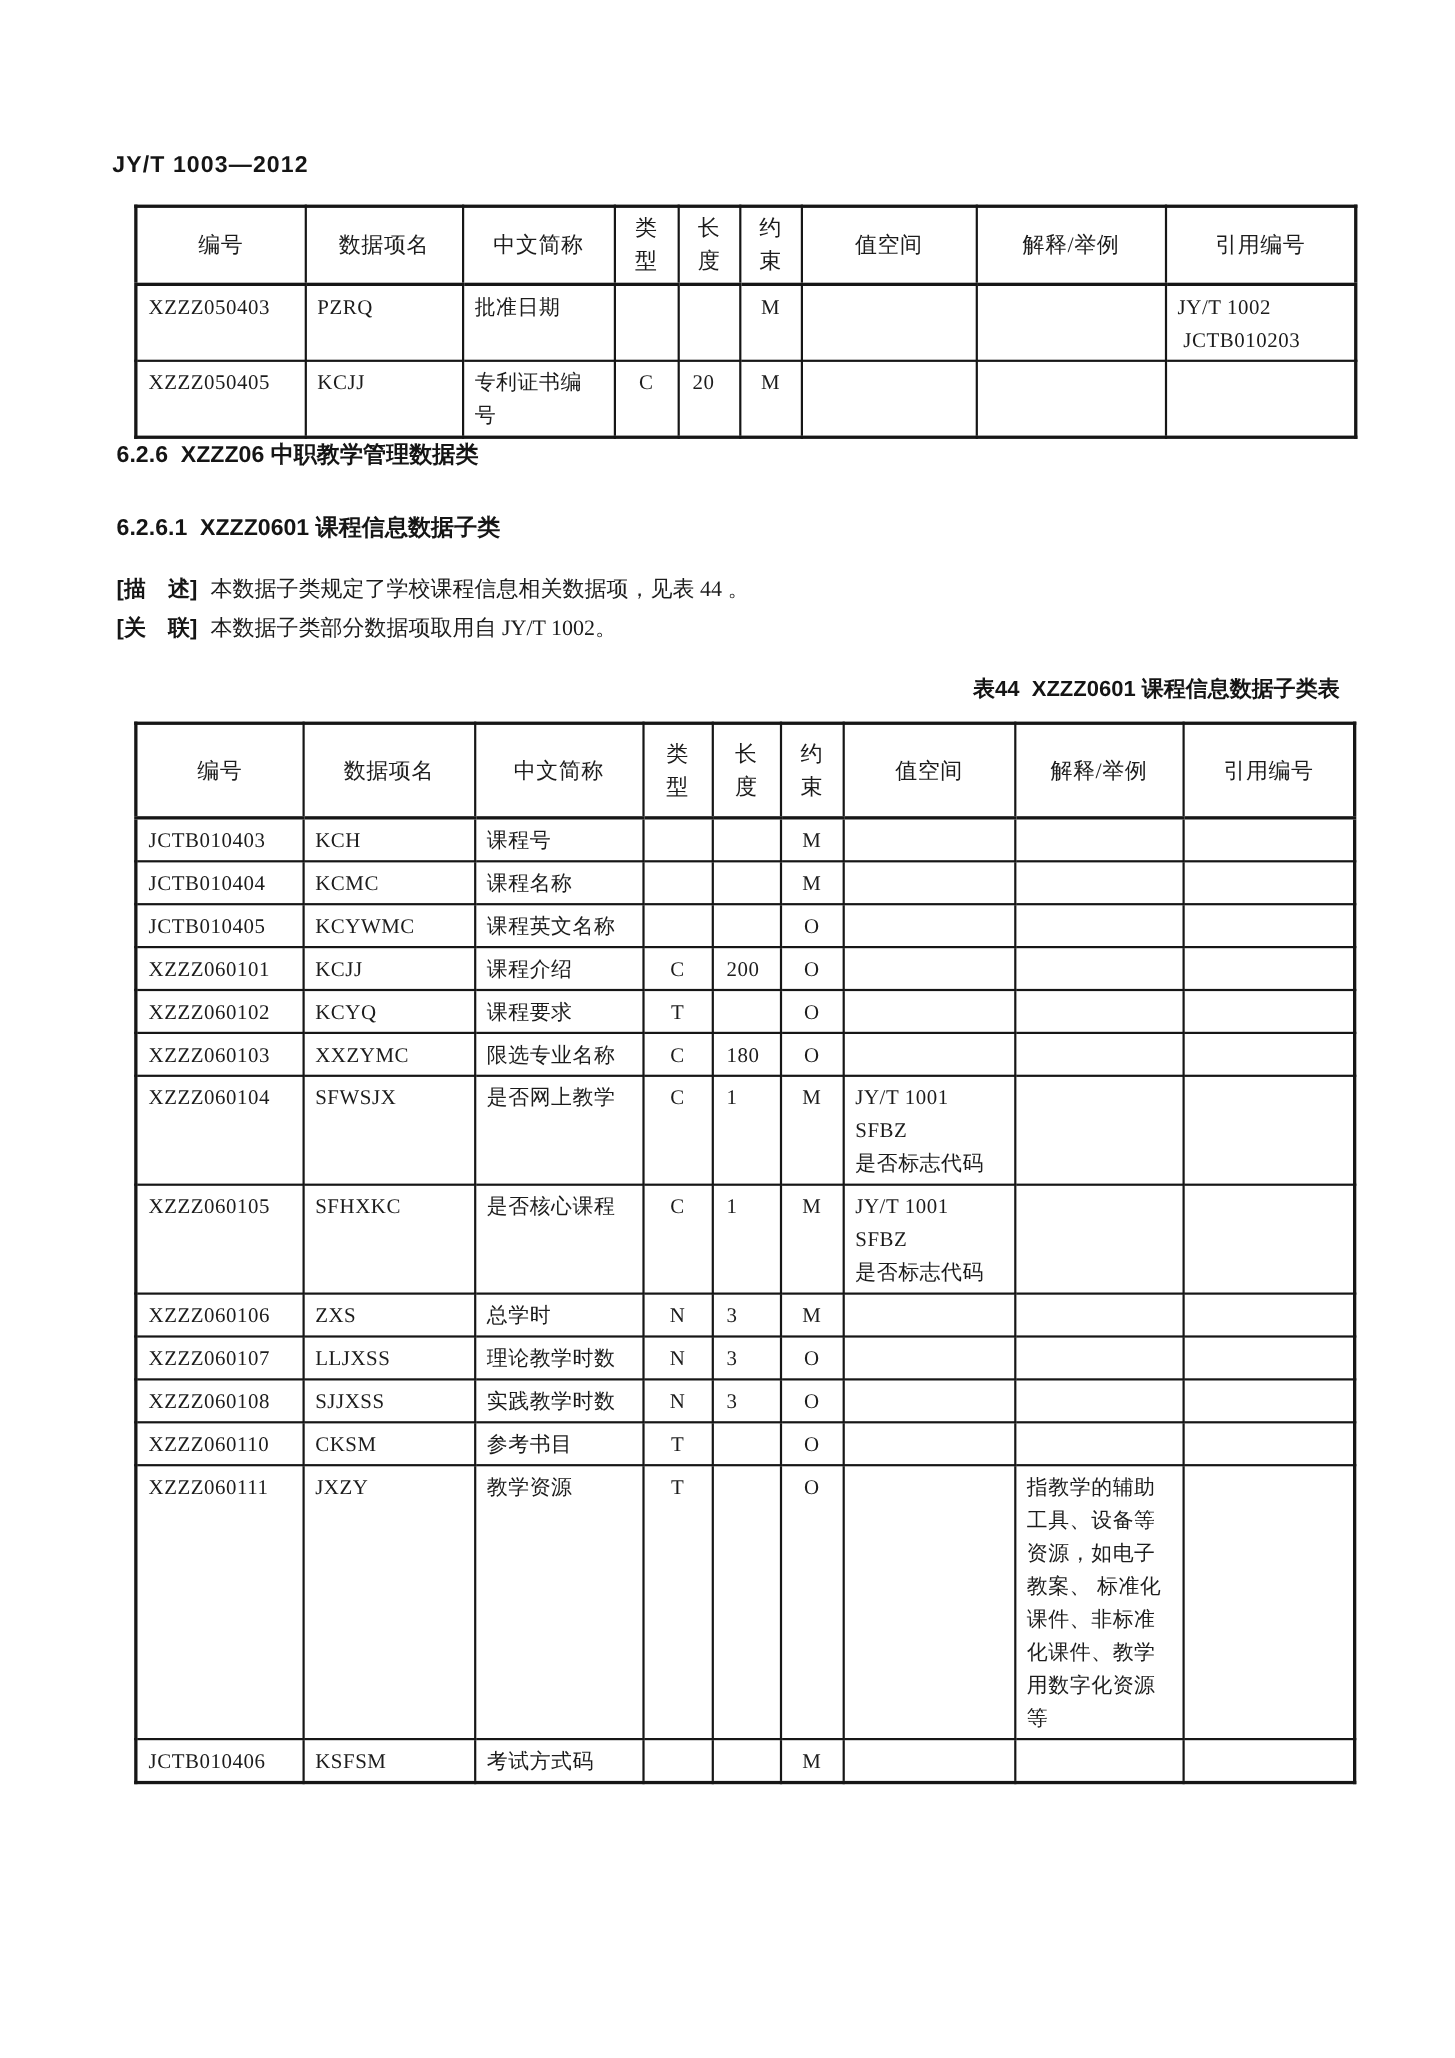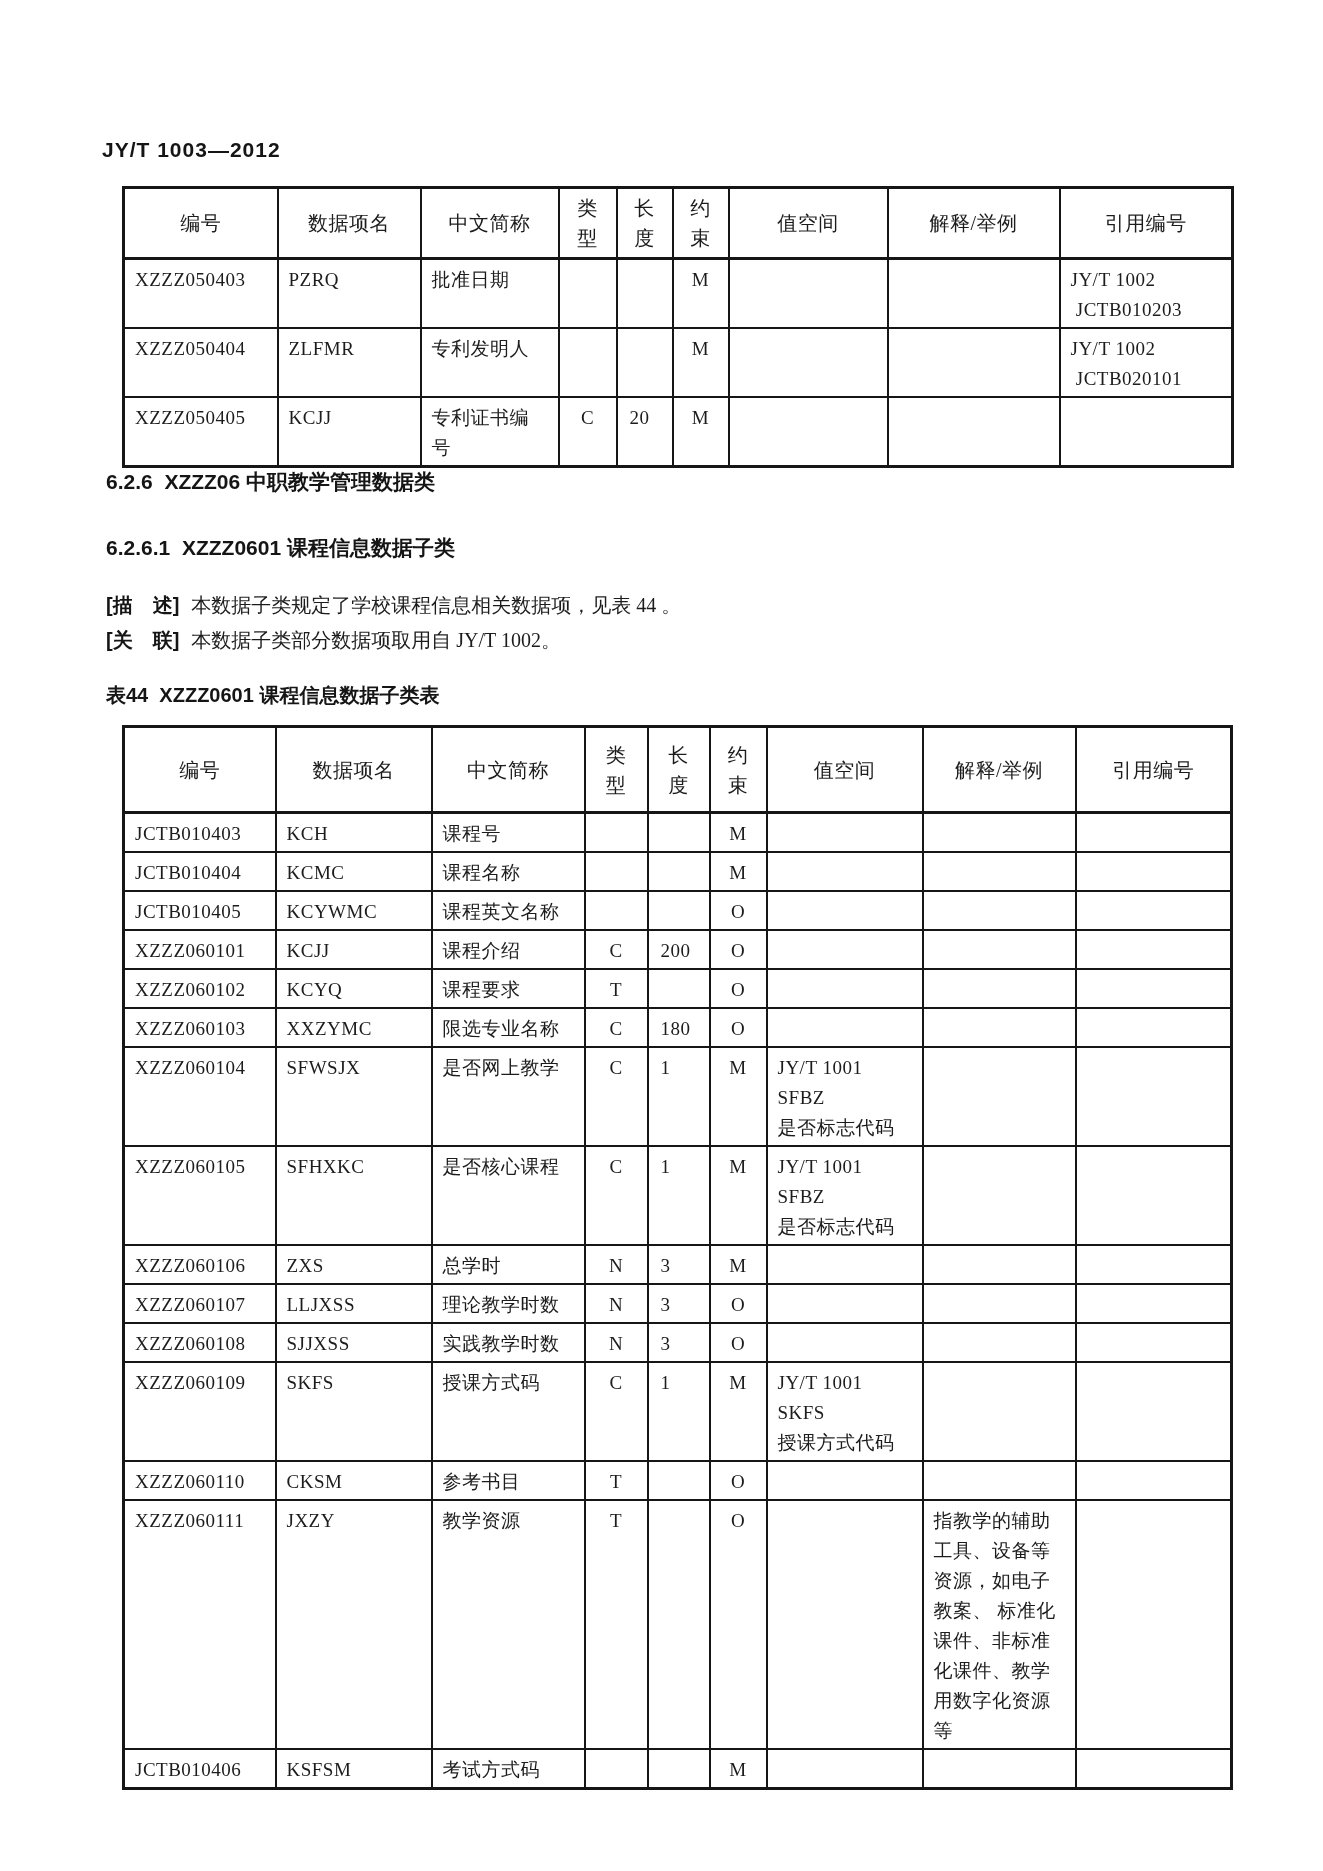--- a/index.html
+++ b/index.html
@@ -78,21 +78,21 @@
   .meta-first { margin-top:26px; }
   .meta-label {
     font-family:"Liberation Sans","DejaVu Sans",sans-serif;
     font-weight:bold; color:#151515; white-space:pre;
   }
   .meta-text { margin-left:12px; }
 
   .table-title {
     font-family:"Liberation Sans","DejaVu Sans",sans-serif;
     font-weight:bold; font-size:20px; color:#151515;
-    text-align:left; margin-top:24px; white-space:pre;
+    text-align:right; margin-top:24px; white-space:pre;
   }
 </style>
 </head>
 <body>
 
 <div class="page">
 
   <div class="doc-number">JY/T 1003—2012</div>
 
   <table class="std-table top-table" id="patent-table">
@@ -130,32 +130,20 @@
           <td>批准日期</td>
           <td class="c-type"></td>
           <td class="c-length"></td>
           <td class="c-constraint">M</td>
           <td></td>
           <td></td>
           <td>JY/T 1002
 &nbsp;JCTB010203</td>
         </tr>
         <tr>
-          <td>XZZZ050404</td>
-          <td>ZLFMR</td>
-          <td>专利发明人</td>
-          <td class="c-type"></td>
-          <td class="c-length"></td>
-          <td class="c-constraint">M</td>
-          <td></td>
-          <td></td>
-          <td>JY/T 1002
-&nbsp;JCTB020101</td>
-        </tr>
-        <tr>
           <td>XZZZ050405</td>
           <td>KCJJ</td>
           <td>专利证书编
 号</td>
           <td class="c-type">C</td>
           <td class="c-length">20</td>
           <td class="c-constraint">M</td>
           <td></td>
           <td></td>
           <td></td>
@@ -321,32 +309,20 @@
           <td>SJJXSS</td>
           <td>实践教学时数</td>
           <td class="c-type">N</td>
           <td class="c-length">3</td>
           <td class="c-constraint">O</td>
           <td></td>
           <td></td>
           <td></td>
         </tr>
         <tr>
-          <td>XZZZ060109</td>
-          <td>SKFS</td>
-          <td>授课方式码</td>
-          <td class="c-type">C</td>
-          <td class="c-length">1</td>
-          <td class="c-constraint">M</td>
-          <td>JY/T 1001 SKFS
-授课方式代码</td>
-          <td></td>
-          <td></td>
-        </tr>
-        <tr>
           <td>XZZZ060110</td>
           <td>CKSM</td>
           <td>参考书目</td>
           <td class="c-type">T</td>
           <td class="c-length"></td>
           <td class="c-constraint">O</td>
           <td></td>
           <td></td>
           <td></td>
         </tr>

